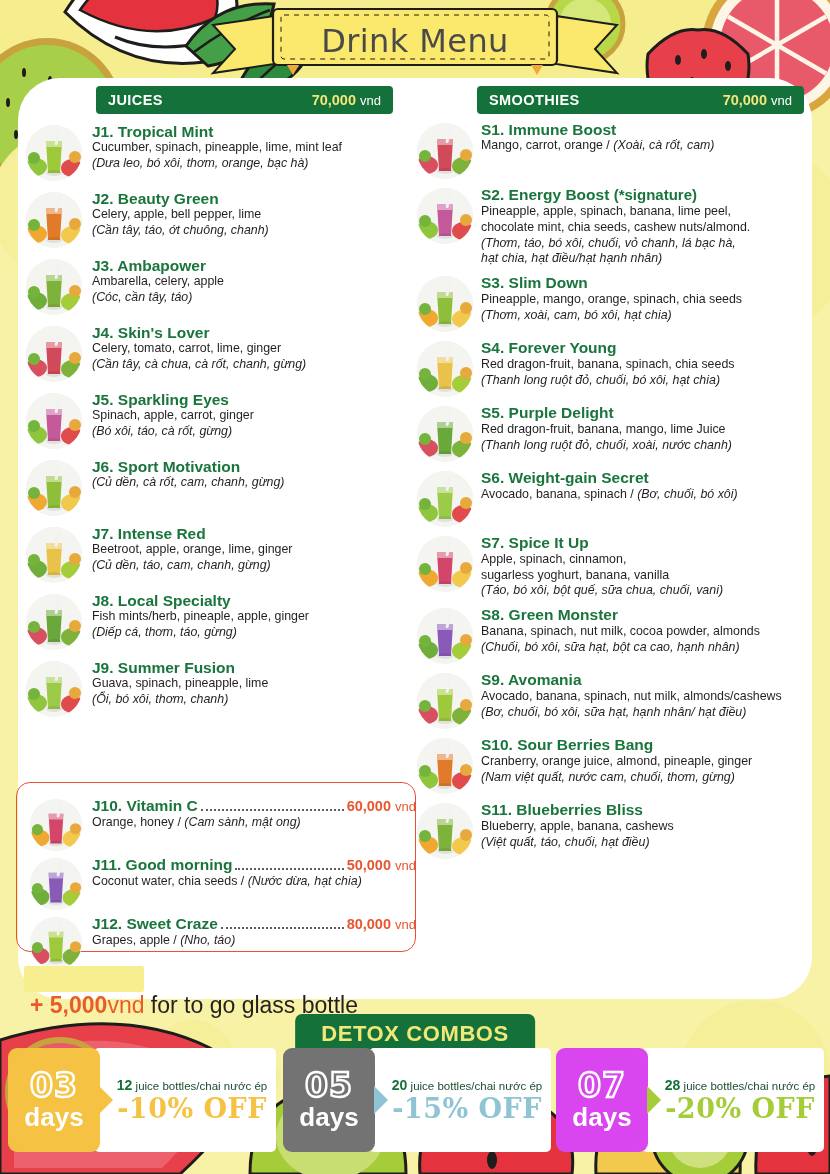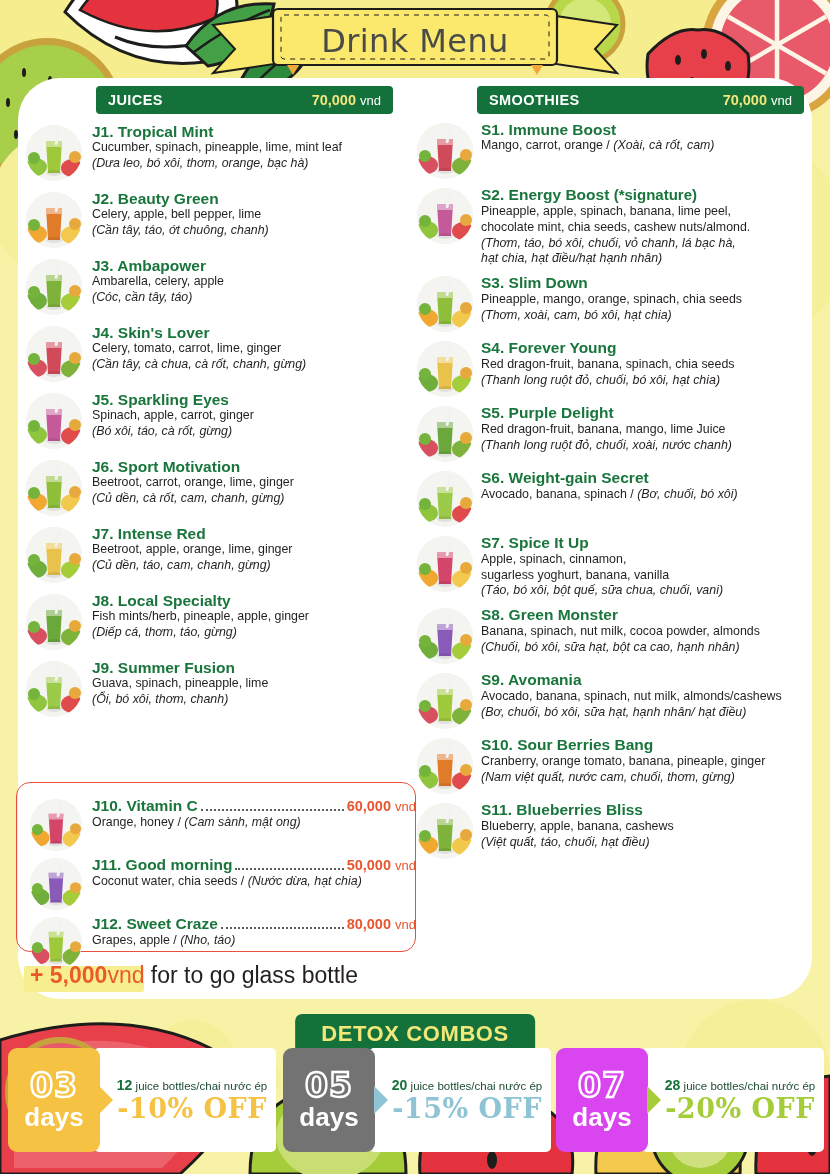--- a/index.html
+++ b/index.html
@@ -101,21 +101,21 @@
   .special-list { position:absolute; left:16px; top:786px; width:400px; z-index:6; padding-top:6px; }
   .special-list .item { margin-top:5px; }
   .special-list .thumb { margin-left:14px; margin-right:10px; width:52px; height:52px; min-width:52px; }
   .sprow { display:flex; align-items:baseline; }
   .sprow .nm { color:#19753c; font-weight:bold; font-size:15.5px; white-space:nowrap; }
   .dots { flex:1; border-bottom:2.2px dotted #5c5c5c; margin:0 3px 4px 3px; min-width:14px; }
   .sprice { color:#e8562f; font-weight:bold; font-size:14.5px; white-space:nowrap; }
   .sprice .unit { color:#e8562f; font-weight:normal; font-size:13px; }
 
   .togo {
-    position:absolute; left:30px; top:962px; z-index:7;
+    position:absolute; left:30px; top:992px; z-index:7;
     font-size:23px; color:#231f20; white-space:nowrap;
   }
   .togo .amt { color:#ea5b2a; font-weight:bold; }
   .togo .vnd { color:#ea5b2a; }
   .togo-hl {
     position:absolute; left:24px; top:966px; width:120px; height:26px;
     background:#f7ef8f; z-index:6; border-radius:2px;
   }
 
   
@@ -397,21 +397,20 @@
     <circle cx="8" cy="33" r="6" fill="#74b43c"></circle>
     <circle cx="49" cy="32" r="6" fill="#e8a93c"></circle>
     <path d="M20 16 L36 16 L34 48 L22 48Z" fill="#8fbf3a"></path>
     <path d="M20 16 L36 16 L35.4 22 L20.6 22Z" fill="#ffffff" opacity=".45"></path>
     <rect x="30" y="4" width="3" height="16" rx="1.5" fill="#f2f2f2" transform="rotate(12 31 12)"></rect>
     <ellipse cx="28" cy="48" rx="8" ry="3" fill="#00000014"></ellipse>
   </svg>
             </div>
      <div class="body">
        <div class="iname">J6. Sport Motivation</div>
-       <div class="idesc">Beetroot, carrot, orange, lime, ginger</div>
        <div class="ivn">(Củ dền, cà rốt, cam, chanh, gừng)</div>
      </div>
           </div>
           <div class="item">
             <div class="thumb">
               <svg width="100%" height="100%" viewBox="0 0 56 56">
     <rect width="56" height="56" fill="#f4f4f1"></rect>
     <ellipse cx="10" cy="42" rx="11" ry="9" fill="#6fae3a"></ellipse>
     <ellipse cx="46" cy="43" rx="11" ry="9" fill="#a5cd39"></ellipse>
     <circle cx="8" cy="33" r="6" fill="#74b43c"></circle>
@@ -667,21 +666,21 @@
     <circle cx="8" cy="33" r="6" fill="#74b43c"></circle>
     <circle cx="49" cy="32" r="6" fill="#e8a93c"></circle>
     <path d="M20 16 L36 16 L34 48 L22 48Z" fill="#e07b2a"></path>
     <path d="M20 16 L36 16 L35.4 22 L20.6 22Z" fill="#ffffff" opacity=".45"></path>
     <rect x="30" y="4" width="3" height="16" rx="1.5" fill="#f2f2f2" transform="rotate(12 31 12)"></rect>
     <ellipse cx="28" cy="48" rx="8" ry="3" fill="#00000014"></ellipse>
   </svg>
             </div>
      <div class="body">
        <div class="iname">S10. Sour Berries Bang</div>
-       <div class="idesc">Cranberry, orange tomato, banana, pineaple, ginger</div>
+       <div class="idesc">Cranberry, orange juice, almond, pineaple, ginger</div>
               <div class="ivn">(Nam việt quất, nước cam, chuối, thơm, gừng)</div>
      </div>
           </div>
           <div class="item">
             <div class="thumb">
               <svg width="100%" height="100%" viewBox="0 0 56 56">
     <rect width="56" height="56" fill="#f4f4f1"></rect>
     <ellipse cx="10" cy="42" rx="11" ry="9" fill="#f0a830"></ellipse>
     <ellipse cx="46" cy="43" rx="11" ry="9" fill="#f2c94c"></ellipse>
     <circle cx="8" cy="33" r="6" fill="#74b43c"></circle>

